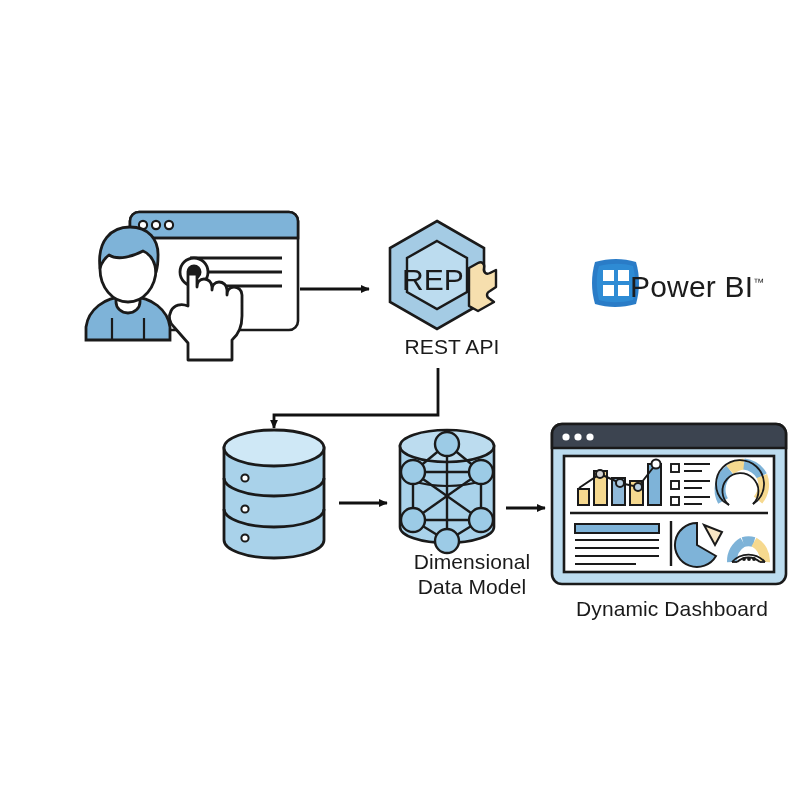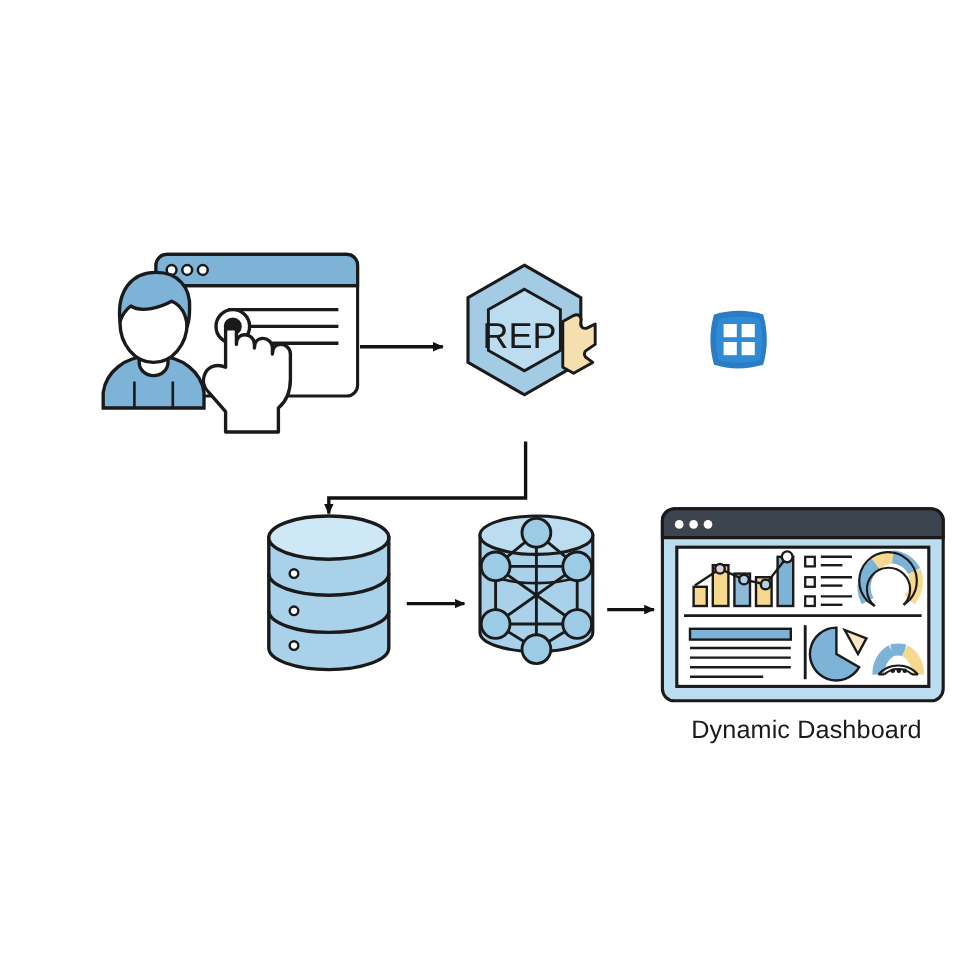--- a/index.html
+++ b/index.html
@@ -228,19 +228,25 @@
       <path d="M557,266 c12,-3 24,-3 34,0 c3,12 3,24 0,34 c-12,3 -24,3 -34,0
                c-3,-12 -3,-24 0,-34 z" fill="#2e8bd4"></path>
       <rect x="561" y="270" width="11" height="11" fill="#ffffff"></rect>
       <rect x="576" y="270" width="11" height="11" fill="#ffffff"></rect>
       <rect x="561" y="285" width="11" height="11" fill="#ffffff"></rect>
       <rect x="576" y="285" width="11" height="11" fill="#ffffff"></rect>
     </g>
   </svg>
 
 
-
-
+  <div class="lbl" id="lbl-rest">REST API</div>
+
+
+  <div class="lbl" id="lbl-dim">Dimensional
+Data Model</div>
 
   <div class="lbl" id="lbl-dash">Dynamic Dashboard</div>
 
+  <div id="lbl-pbi">
+    <span>Power BI</span><span class="tm">™</span>
+  </div>
 
 </div>
 
 </body></html>

